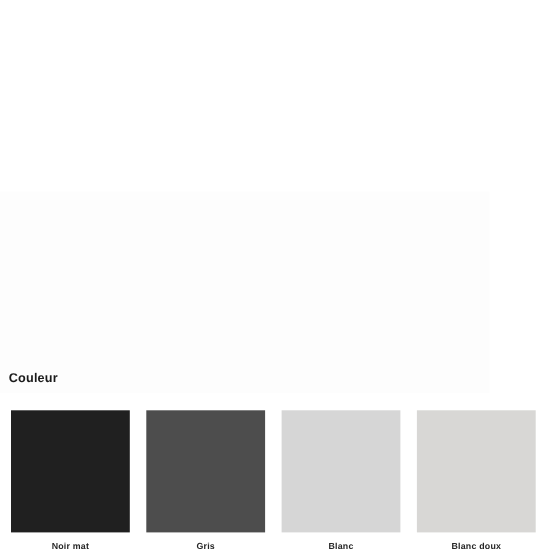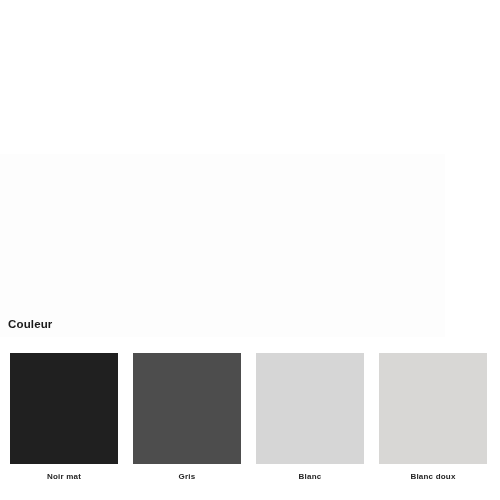--- a/index.html
+++ b/index.html
@@ -13,21 +13,21 @@
     background: #ffffff;
     font-family: "Liberation Sans", sans-serif;
     -webkit-font-smoothing: antialiased;
     overflow: hidden;
   }
 
   
   .option-panel {
     position: absolute;
     left: 0;
-    top: 154px;
+    top: 174px;
     width: 445px;
     height: 183px;
     background: #fdfdfd;
     box-sizing: border-box;
   }
 
   .group-title {
     position: absolute;
     left: 8px;
     top: 163px;

